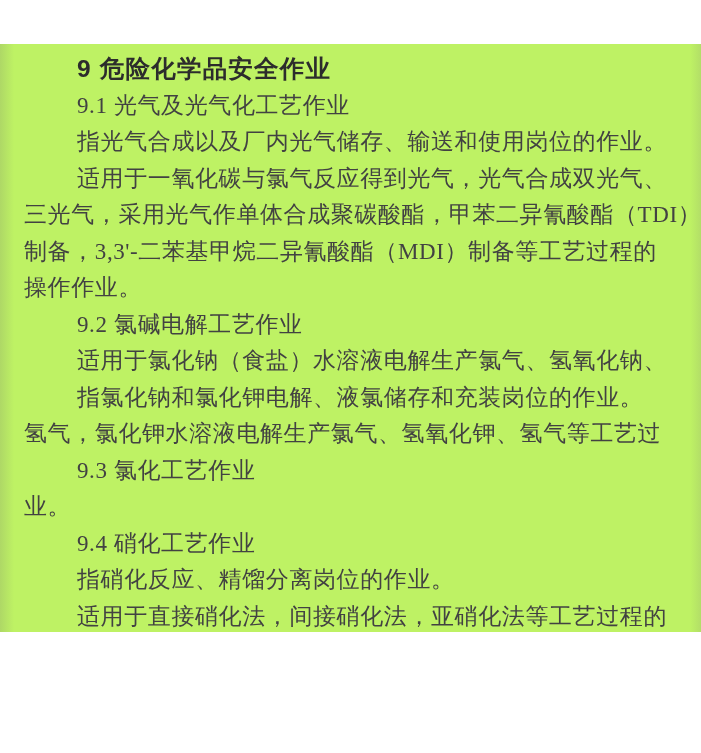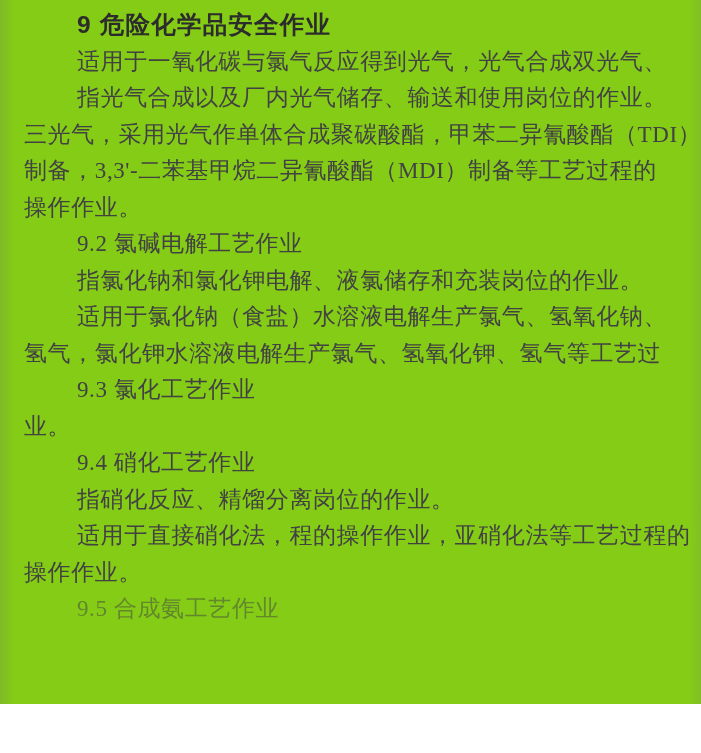--- a/index.html
+++ b/index.html
@@ -3,25 +3,26 @@
 <meta charset="utf-8">
 <style>
   html, body { margin: 0; padding: 0; }
   body {
     width: 701px; height: 753px;
     background: #ffffff;
     overflow: hidden;
   }
   .page {
     position: relative;
-    width: 701px; height: 704px;
-    background: #84cc16;
+    width: 701px; height: 588px;
+    background: #bef264;
     overflow: hidden;
     font-family: "Liberation Serif", "DejaVu Serif", serif;
     color: #3f3f3f;
+    margin-top: 44px;
   }
   
   .edge-left {
     position: absolute; left: 0; top: 0; bottom: 0; width: 14px;
     background: linear-gradient(to right, rgba(110,110,110,0.20), rgba(255,255,255,0));
     pointer-events: none;
   }
   .edge-right {
     position: absolute; right: 0; top: 0; bottom: 0; width: 11px;
     background: linear-gradient(to left, rgba(120,120,120,0.16), rgba(255,255,255,0));
@@ -51,31 +52,32 @@
 </style>
 </head>
 <body>
 
 <div class="page">
   <div class="edge-left"></div>
   <div class="edge-right"></div>
   <div class="textblock">
     <div class="line heading indent">9 危险化学品安全作业</div>
     <div id="lines-container">
+        <div class="line indent">9.1 光气及光气化工艺作业</div>
+        <div class="line indent">指光气合成以及厂内光气储存、输送和使用岗位的作业。</div>
         <div class="line indent">适用于一氧化碳与氯气反应得到光气，光气合成双光气、</div>
-        <div class="line indent">指光气合成以及厂内光气储存、输送和使用岗位的作业。</div>
         <div class="line">三光气，采用光气作单体合成聚碳酸酯，甲苯二异氰酸酯（TDI）</div>
         <div class="line">制备，3,3'-二苯基甲烷二异氰酸酯（MDI）制备等工艺过程的</div>
         <div class="line">操作作业。</div>
         <div class="line indent">9.2 氯碱电解工艺作业</div>
+        <div class="line indent">适用于氯化钠（食盐）水溶液电解生产氯气、氢氧化钠、</div>
         <div class="line indent">指氯化钠和氯化钾电解、液氯储存和充装岗位的作业。</div>
-        <div class="line indent">适用于氯化钠（食盐）水溶液电解生产氯气、氢氧化钠、</div>
         <div class="line">氢气，氯化钾水溶液电解生产氯气、氢氧化钾、氢气等工艺过</div>
         <div class="line indent">9.3 氯化工艺作业</div>
         <div class="line">业。</div>
         <div class="line indent">9.4 硝化工艺作业</div>
         <div class="line indent">指硝化反应、精馏分离岗位的作业。</div>
-        <div class="line indent">适用于直接硝化法，程的操作作业，亚硝化法等工艺过程的</div>
+        <div class="line indent">适用于直接硝化法，间接硝化法，亚硝化法等工艺过程的</div>
         <div class="line">操作作业。</div>
         <div class="line indent cutoff">9.5 合成氨工艺作业</div>
       </div>
   </div>
 </div>
 
 </body></html>

